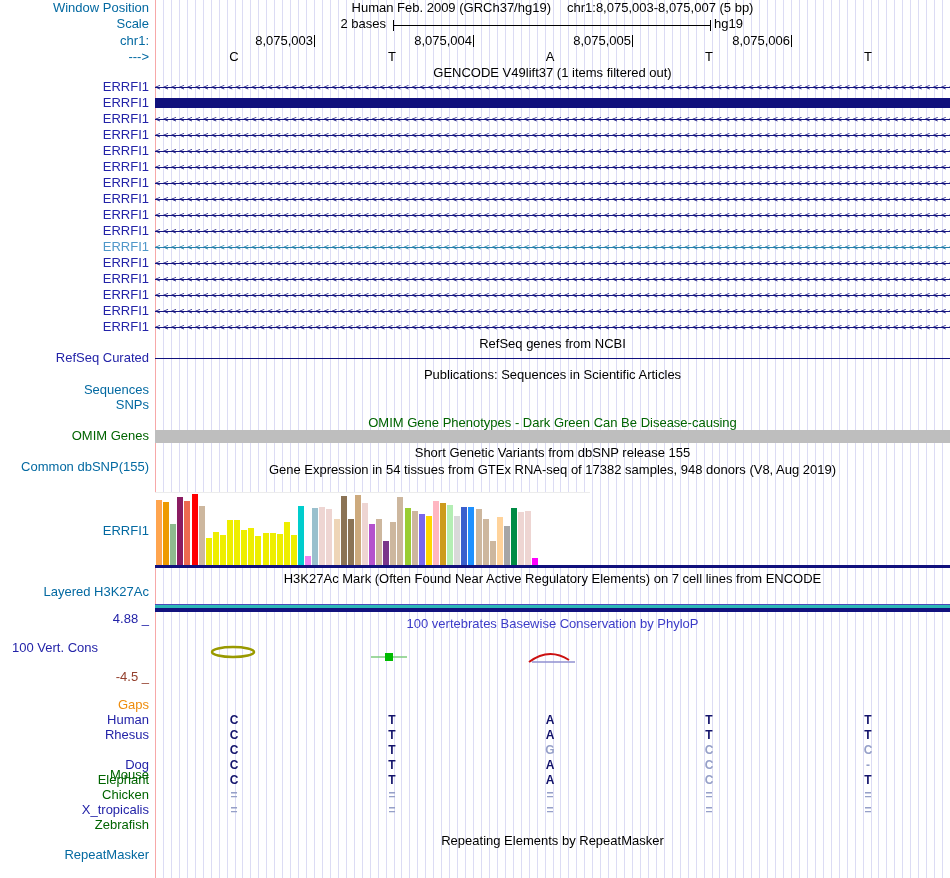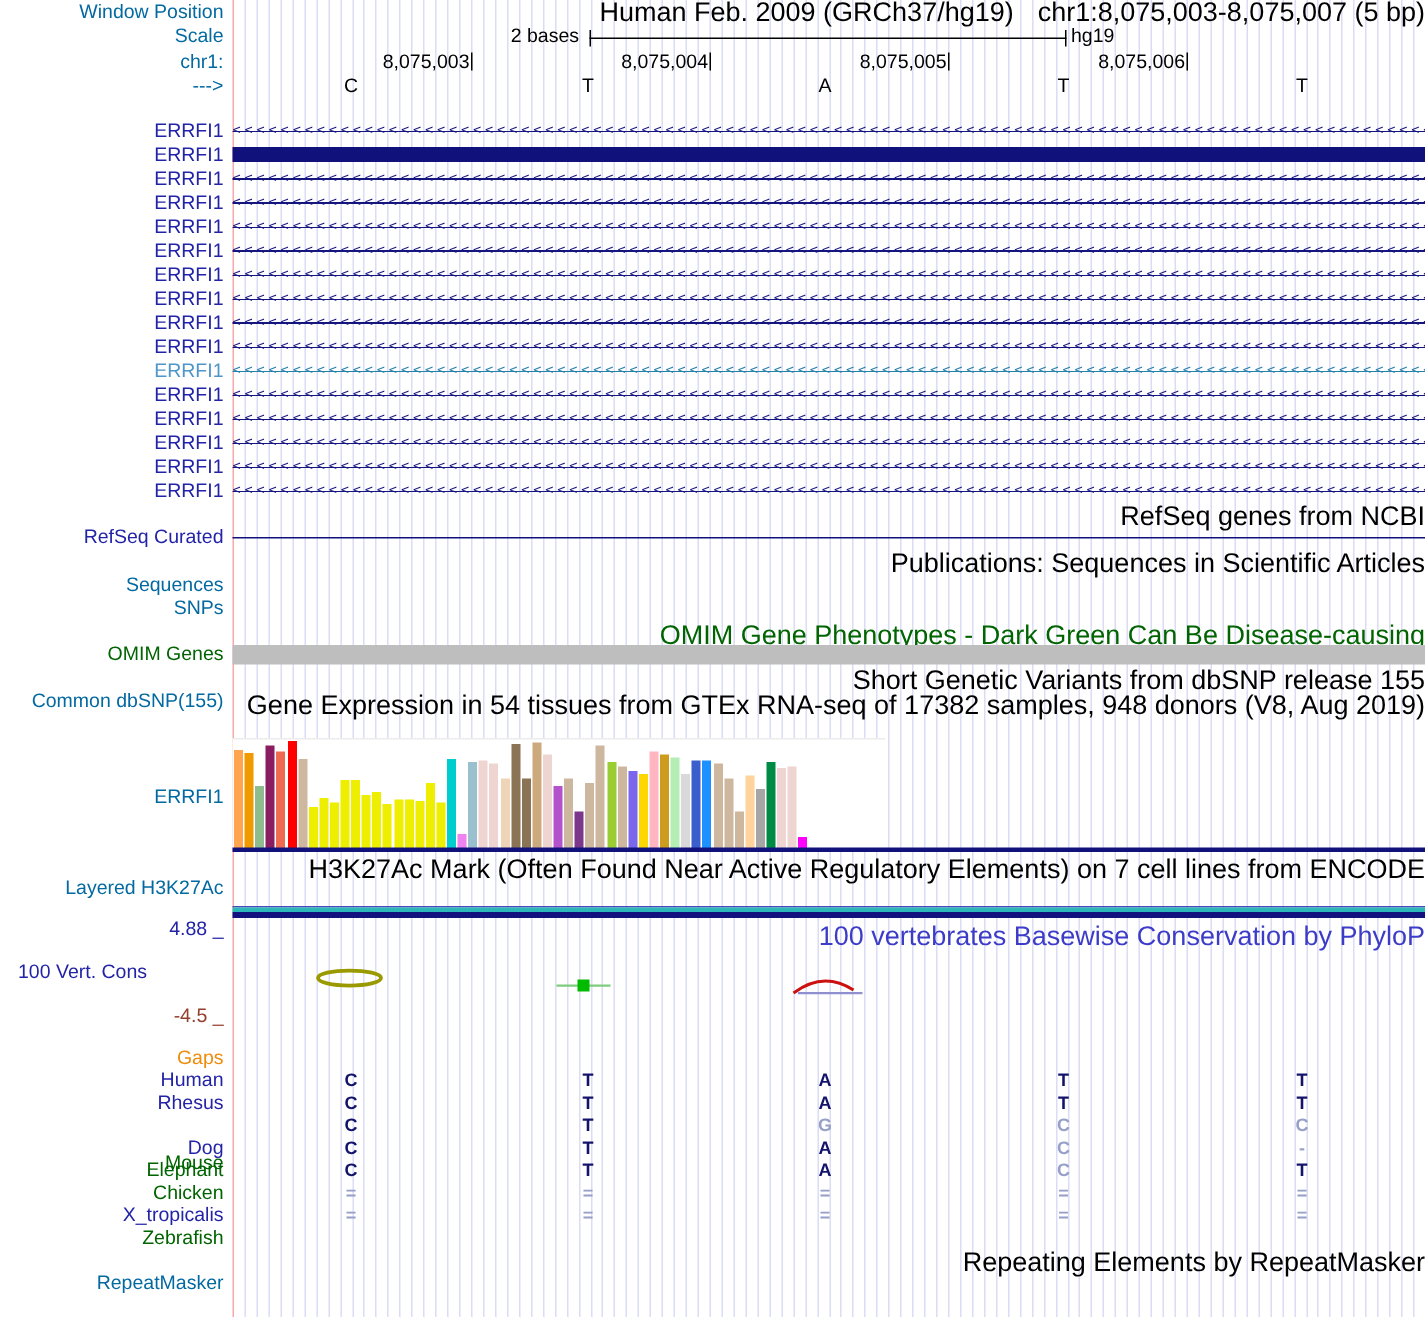--- a/index.html
+++ b/index.html
@@ -2,21 +2,21 @@
 <html><head>
 <meta charset="utf-8">
 <style>
   html,body{margin:0;padding:0;background:#fff;}
   #browser{position:relative;width:950px;height:878px;background:#fff;overflow:hidden;
            font-family:"Liberation Sans",sans-serif;-webkit-font-smoothing:antialiased;}
   .grid{position:absolute;top:0;width:1px;height:878px;background:#DCDCF4;}
   .redline{position:absolute;top:0;left:155px;width:1px;height:878px;background:#F7A8A8;}
   .lbl{position:absolute;left:0;width:149px;text-align:right;font-size:13px;line-height:14px;
        color:#0369a1;white-space:nowrap;}
-  .title{position:absolute;left:155px;width:795px;text-align:right;font-size:18px;line-height:14px;
+  .title{position:absolute;left:155px;width:795px;text-align:center;font-size:13px;line-height:14px;
          color:#000;white-space:nowrap;}
   .blue{color:#2323A8;}
   .green{color:#006400;}
   .tblue{color:#3C3CC8;}
   .maroon{color:#94402E;}
   .orange{color:#EE8C0C;}
   .navyline{position:absolute;left:155px;width:795px;height:1px;background:#11117C;}
   .graybar{position:absolute;left:155px;width:795px;height:13px;background:#BEBEBE;}
   .solidrow{position:absolute;left:155px;width:795px;height:10px;background:#11117C;}
   .arr{position:absolute;left:155px;width:795px;height:9px;overflow:hidden;
@@ -172,20 +172,21 @@
 
   <div class="lbl" style="top:50px">---&gt;</div>
   <div id="seqletters">
       <div class="baseletter" style="left: 222px; top: 50px;">C</div>
       <div class="baseletter" style="left: 380px; top: 50px;">T</div>
       <div class="baseletter" style="left: 538px; top: 50px;">A</div>
       <div class="baseletter" style="left: 697px; top: 50px;">T</div>
       <div class="baseletter" style="left: 856px; top: 50px;">T</div>
     </div>
 
+  <div class="title" style="top:66px">GENCODE V49lift37 (1 items filtered out)</div>
   <div id="gencode">
       <div class="lbl" style="top: 80px; color: rgb(35, 35, 168);">ERRFI1</div>
       <div class="arr" style="top: 83px; color: rgb(21, 21, 128); background: linear-gradient(transparent 4px, rgb(21, 21, 128) 4px, rgb(21, 21, 128) 5px, transparent 5px);">&lt;&lt;&lt;&lt;&lt;&lt;&lt;&lt;&lt;&lt;&lt;&lt;&lt;&lt;&lt;&lt;&lt;&lt;&lt;&lt;&lt;&lt;&lt;&lt;&lt;&lt;&lt;&lt;&lt;&lt;&lt;&lt;&lt;&lt;&lt;&lt;&lt;&lt;&lt;&lt;&lt;&lt;&lt;&lt;&lt;&lt;&lt;&lt;&lt;&lt;&lt;&lt;&lt;&lt;&lt;&lt;&lt;&lt;&lt;&lt;&lt;&lt;&lt;&lt;&lt;&lt;&lt;&lt;&lt;&lt;&lt;&lt;&lt;&lt;&lt;&lt;&lt;&lt;&lt;&lt;&lt;&lt;&lt;&lt;&lt;&lt;&lt;&lt;&lt;&lt;&lt;&lt;&lt;&lt;&lt;&lt;&lt;&lt;&lt;&lt;</div>
       <div class="lbl" style="top: 96px; color: rgb(35, 35, 168);">ERRFI1</div>
       <div class="solidrow" style="top: 98px;"></div>
       <div class="lbl" style="top: 112px; color: rgb(35, 35, 168);">ERRFI1</div>
       <div class="arr" style="top: 115px; color: rgb(21, 21, 128); background: linear-gradient(transparent 4px, rgb(21, 21, 128) 4px, rgb(21, 21, 128) 5px, transparent 5px);">&lt;&lt;&lt;&lt;&lt;&lt;&lt;&lt;&lt;&lt;&lt;&lt;&lt;&lt;&lt;&lt;&lt;&lt;&lt;&lt;&lt;&lt;&lt;&lt;&lt;&lt;&lt;&lt;&lt;&lt;&lt;&lt;&lt;&lt;&lt;&lt;&lt;&lt;&lt;&lt;&lt;&lt;&lt;&lt;&lt;&lt;&lt;&lt;&lt;&lt;&lt;&lt;&lt;&lt;&lt;&lt;&lt;&lt;&lt;&lt;&lt;&lt;&lt;&lt;&lt;&lt;&lt;&lt;&lt;&lt;&lt;&lt;&lt;&lt;&lt;&lt;&lt;&lt;&lt;&lt;&lt;&lt;&lt;&lt;&lt;&lt;&lt;&lt;&lt;&lt;&lt;&lt;&lt;&lt;&lt;&lt;&lt;&lt;&lt;&lt;</div>
       <div class="lbl" style="top: 128px; color: rgb(35, 35, 168);">ERRFI1</div>
       <div class="arr" style="top: 131px; color: rgb(21, 21, 128); background: linear-gradient(transparent 4px, rgb(21, 21, 128) 4px, rgb(21, 21, 128) 5px, transparent 5px);">&lt;&lt;&lt;&lt;&lt;&lt;&lt;&lt;&lt;&lt;&lt;&lt;&lt;&lt;&lt;&lt;&lt;&lt;&lt;&lt;&lt;&lt;&lt;&lt;&lt;&lt;&lt;&lt;&lt;&lt;&lt;&lt;&lt;&lt;&lt;&lt;&lt;&lt;&lt;&lt;&lt;&lt;&lt;&lt;&lt;&lt;&lt;&lt;&lt;&lt;&lt;&lt;&lt;&lt;&lt;&lt;&lt;&lt;&lt;&lt;&lt;&lt;&lt;&lt;&lt;&lt;&lt;&lt;&lt;&lt;&lt;&lt;&lt;&lt;&lt;&lt;&lt;&lt;&lt;&lt;&lt;&lt;&lt;&lt;&lt;&lt;&lt;&lt;&lt;&lt;&lt;&lt;&lt;&lt;&lt;&lt;&lt;&lt;&lt;&lt;</div>
       <div class="lbl" style="top: 144px; color: rgb(35, 35, 168);">ERRFI1</div>

